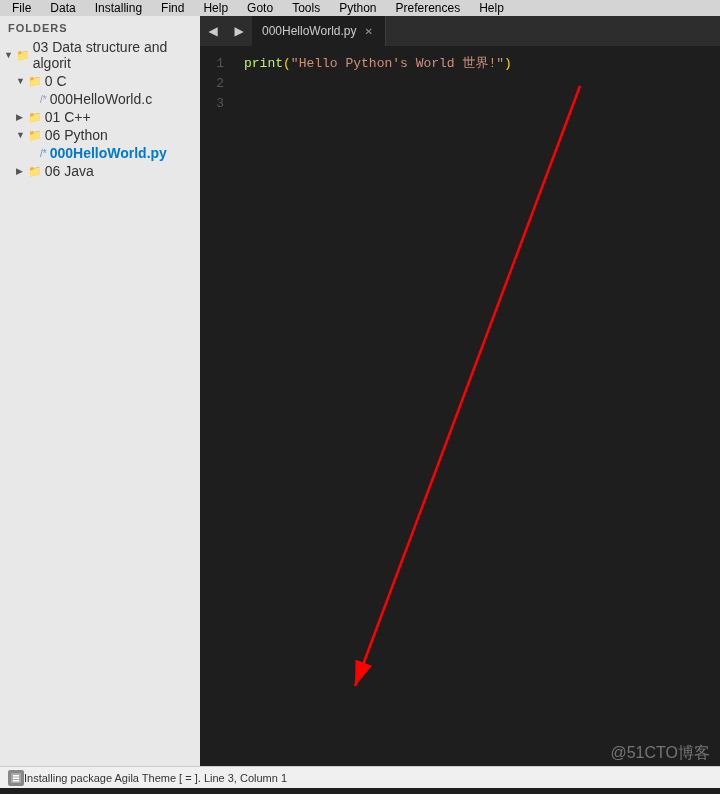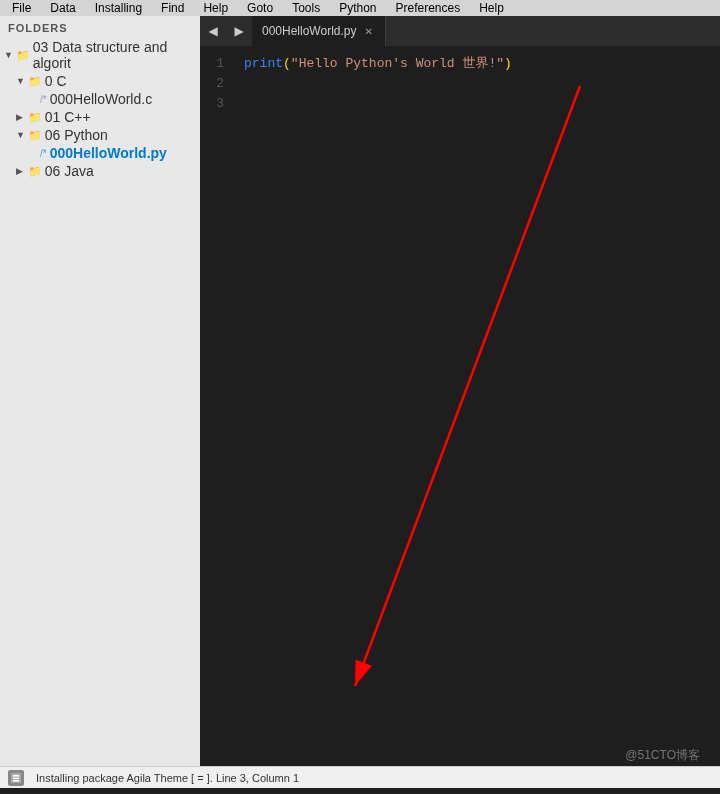--- a/index.html
+++ b/index.html
@@ -164,21 +164,21 @@
       font-size: 13px;
       font-family: 'Consolas', 'Courier New', monospace;
       color: #d4d4d4;
       line-height: 20px;
       overflow: auto;
     }
     .code-line {
       white-space: pre;
     }
     
-    .kw-print { color: #3b82f6; }
+    .kw-print { color: #bef264; }
     .str-content { color: #ce9178; }
     .paren { color: #ffd700; }
 
     
     #annotation-overlay {
       position: absolute;
       top: 0;
       left: 0;
       width: 100%;
       height: 100%;
@@ -189,38 +189,38 @@
     #status-bar {
       height: 22px;
       background: #f0f0f0;
       border-top: 1px solid #ccc;
       display: flex;
       align-items: center;
       padding: 0 8px;
       font-size: 11px;
       color: #333;
       flex-shrink: 0;
-      gap: 12px;
+      gap: 0;
     }
     #status-left-icon {
       width: 16px;
       height: 16px;
       background: #888;
       border-radius: 2px;
       flex-shrink: 0;
       display: flex;
       align-items: center;
       justify-content: center;
     }
     .watermark {
       position: fixed;
       bottom: 30px;
-      right: 20px;
+      right: 10px;
       color: rgba(200,200,200,0.5);
-      font-size: 12px;
+      font-size: 16px;
       pointer-events: none;
     }
   </style>
 </head>
 <body>
 
 <div id="menubar">
   <span class="menu-item">File</span>
   <span class="menu-item">Data</span>
   <span class="menu-item">Installing</span>

